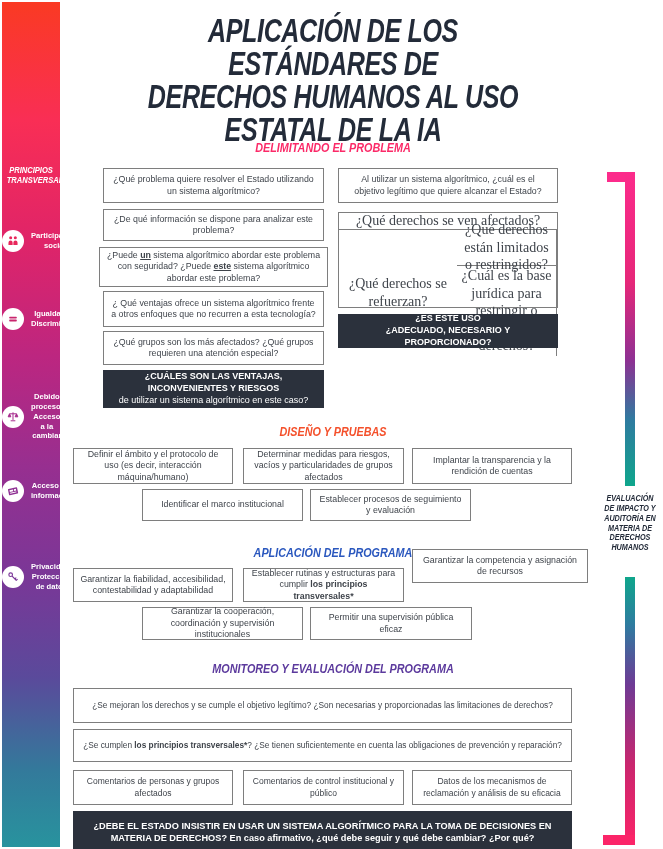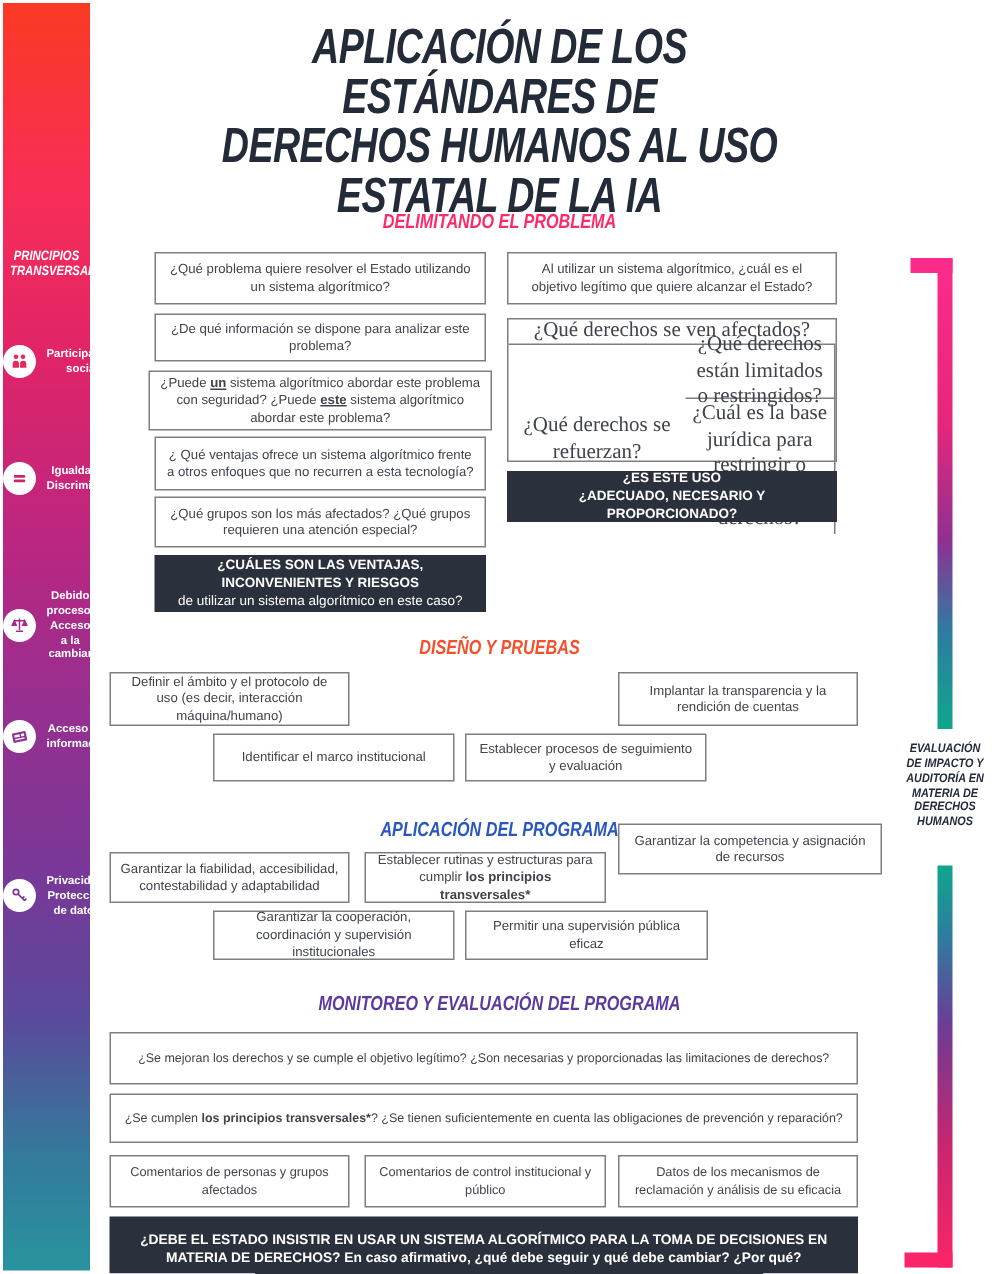--- a/index.html
+++ b/index.html
@@ -109,21 +109,21 @@
               <rect x="4" y="7" width="16" height="11" rx="1.3" fill="currentColor"></rect>
               <rect x="6.4" y="9.4" width="6" height="3" fill="#fff"></rect>
               <rect x="6.4" y="14" width="11" height="1.5" fill="#fff"></rect>
               <rect x="14" y="9.4" width="3.5" height="3" fill="#fff"></rect>
             </g>
           </svg>
       </span>
       <span class="sb-label">Acceso a la información</span>
     </div>
 
-    <div class="sb-item" style="top:580px">
+    <div class="sb-item" style="top:560px">
       <span class="sb-icon" style="color:#7A3698">
         <svg width="14" height="14" viewBox="0 0 24 24" fill="none" stroke="currentColor" stroke-width="2">
             <circle cx="8" cy="8" r="3.1"></circle>
             <path d="M10.4 10.4 18 18M15.2 15.2l2.4-2.2M17.6 17.8l2.2-2.2"></path>
           </svg>
       </span>
       <span class="sb-label">Privacidad/ Protección de datos</span>
     </div>
   </div>
 
@@ -154,20 +154,21 @@
     <div class="r-r">¿Qué derechos se refuerzan?</div>
     <div class="r-lb">¿Cuál es la base jurídica para restringir o limitar estos derechos?</div>
   </div>
 
   <div class="box dark" style="left:338px;top:314px;width:220px;height:34px;font-weight:700">
     <span><span>¿ES ESTE USO</span><br><span>¿ADECUADO, NECESARIO Y PROPORCIONADO?</span></span>
   </div>
 
   <div class="sec-h" style="top:424px;color:#F4502B">DISEÑO Y PRUEBAS</div>
   <div class="box" style="left:73px;top:448px;width:160px;height:36px">Definir el ámbito y el protocolo de uso (es decir, interacción máquina/humano)</div>
+  <div class="box" style="left:243px;top:448px;width:161px;height:36px">Determinar medidas para riesgos, vacíos y particularidades de grupos afectados</div>
   <div class="box" style="left:412px;top:448px;width:160px;height:36px">Implantar la transparencia y la rendición de cuentas</div>
   <div class="box" style="left:142px;top:489px;width:161px;height:32px">Identificar el marco institucional</div>
   <div class="box" style="left:310px;top:489px;width:161px;height:32px">Establecer procesos de seguimiento y evaluación</div>
 
   <div class="sec-h" style="top:545px;color:#2A57BE">APLICACIÓN DEL PROGRAMA</div>
   <div class="box" style="left:73px;top:568px;width:160px;height:34px">Garantizar la fiabilidad, accesibilidad, contestabilidad y adaptabilidad</div>
   <div class="box" style="left:243px;top:568px;width:161px;height:34px">
     <span><span>Establecer rutinas y estructuras para cumplir </span><span class="seg-b">los principios transversales*</span></span>
   </div>
   <div class="box" style="left:412px;top:549px;width:176px;height:34px">Garantizar la competencia y asignación de recursos</div>

